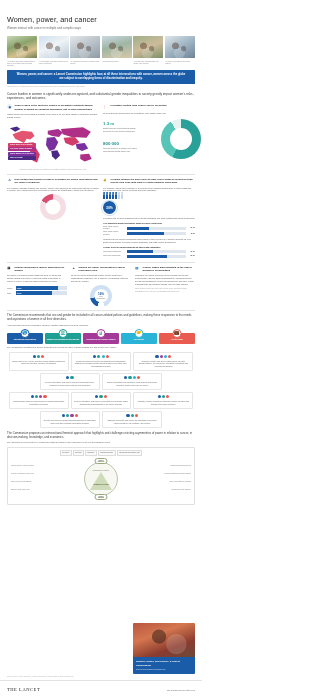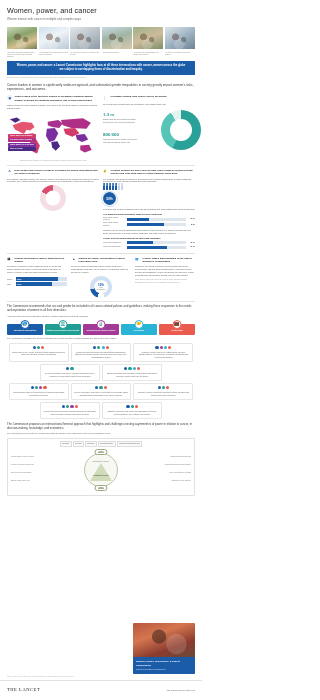--- a/index.html
+++ b/index.html
@@ -8,21 +8,21 @@
     font-family: "Liberation Sans", sans-serif;
     background: #ffffff;
     color: #2b2b2b;
     font-size: 2.1px;
     line-height: 1.35;
     -webkit-font-smoothing: antialiased;
   }
   .page { width: 202px; height: 700px; position: relative; overflow: hidden; background:#fff; }
 
   
-  .header { padding: 6px 7px 2px 7px; }
+  .header { padding: 15px 7px 2px 7px; }
   .title {
     font-size: 7.2px; font-weight: 400; color: #1a1a1a; letter-spacing: .1px;
   }
   .subtitle { font-size: 2.9px; color: #6d6d6d; margin-top: 2.4px; }
 
   
   .photostrip { display: flex; gap: 1.6px; padding: 0 7px; margin-top: 3px; }
   .photocell { flex: 1; }
   .photo { width: 100%; height: 22px; border-radius: .6px; position: relative; overflow: hidden; }
   .ph1 { background: linear-gradient(160deg,#c9d8b6 0%,#8aa36b 40%,#d8c08f 70%,#6f7f52 100%); }

